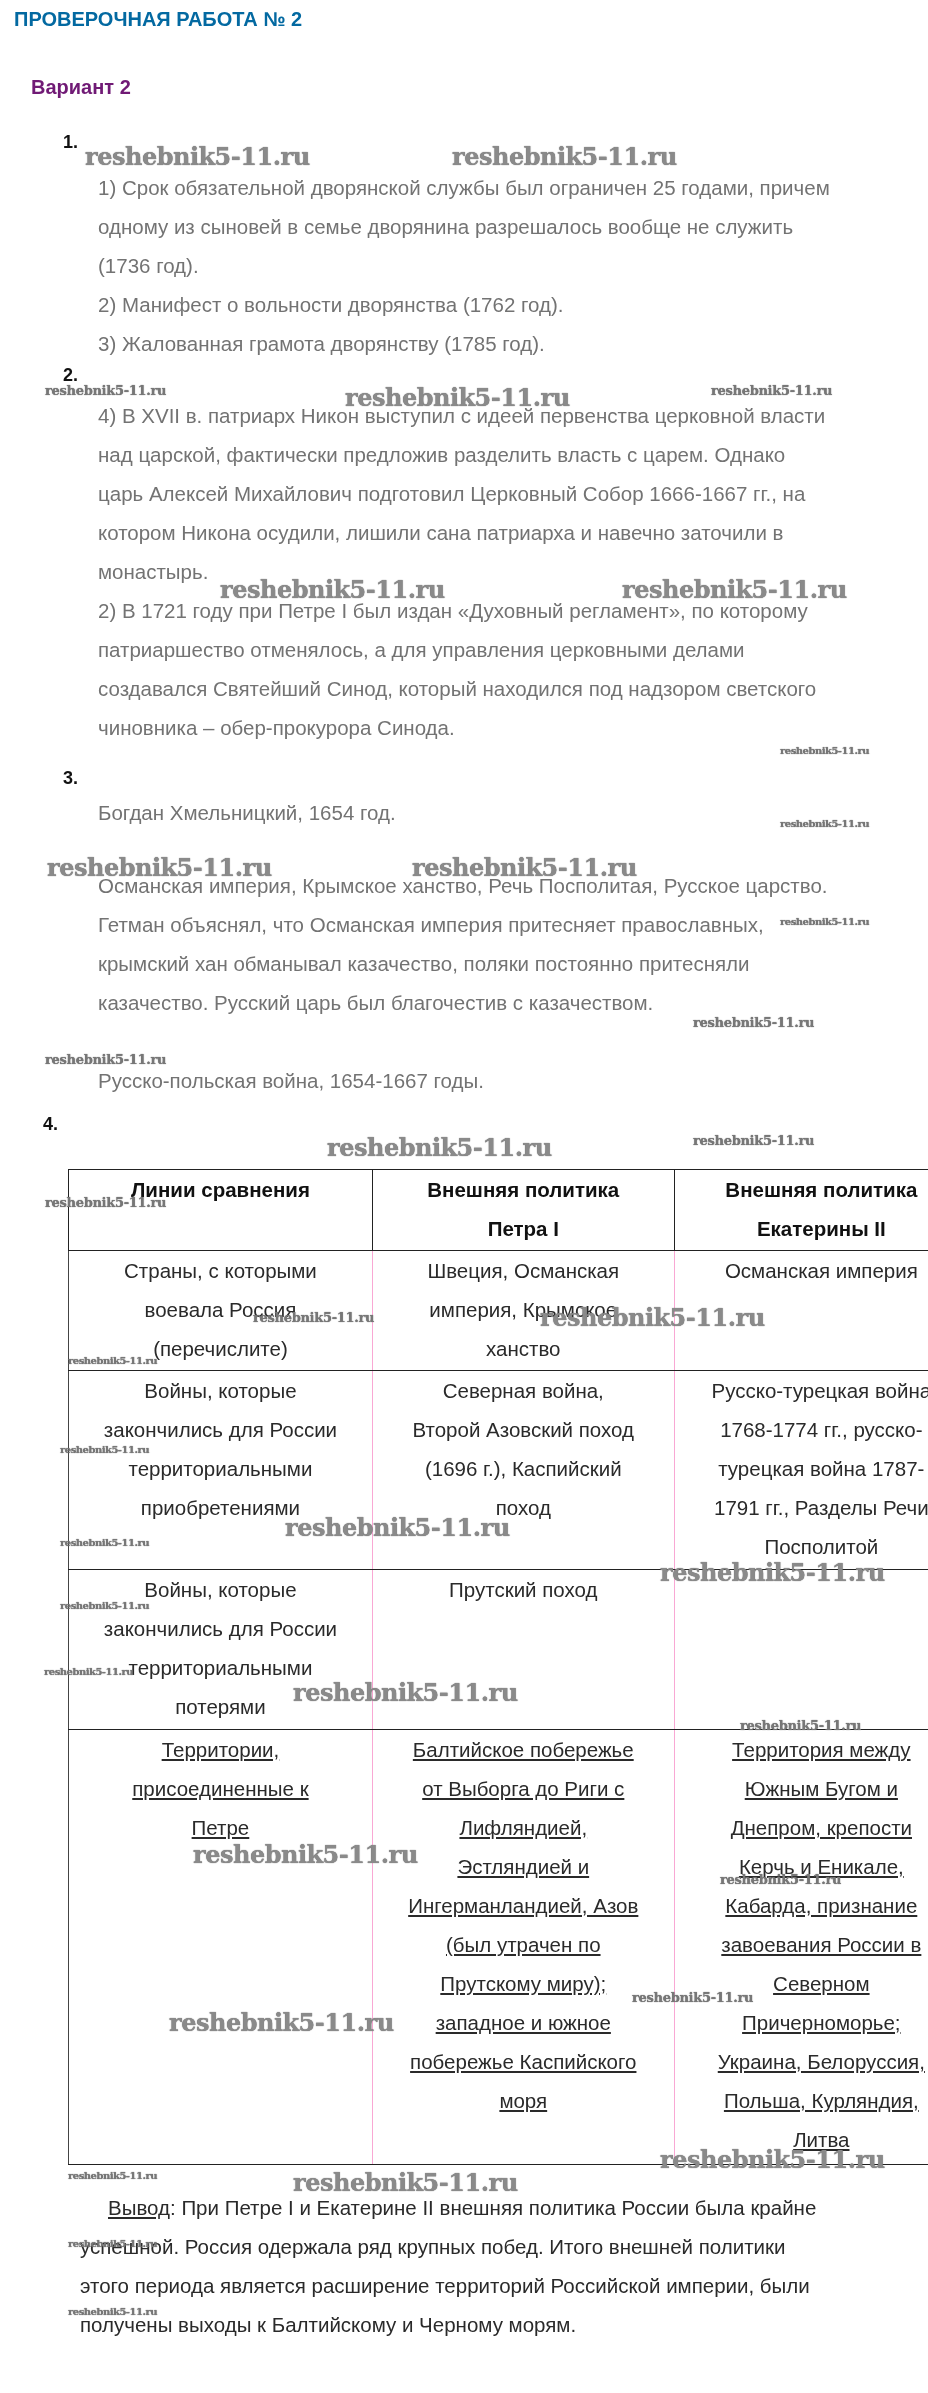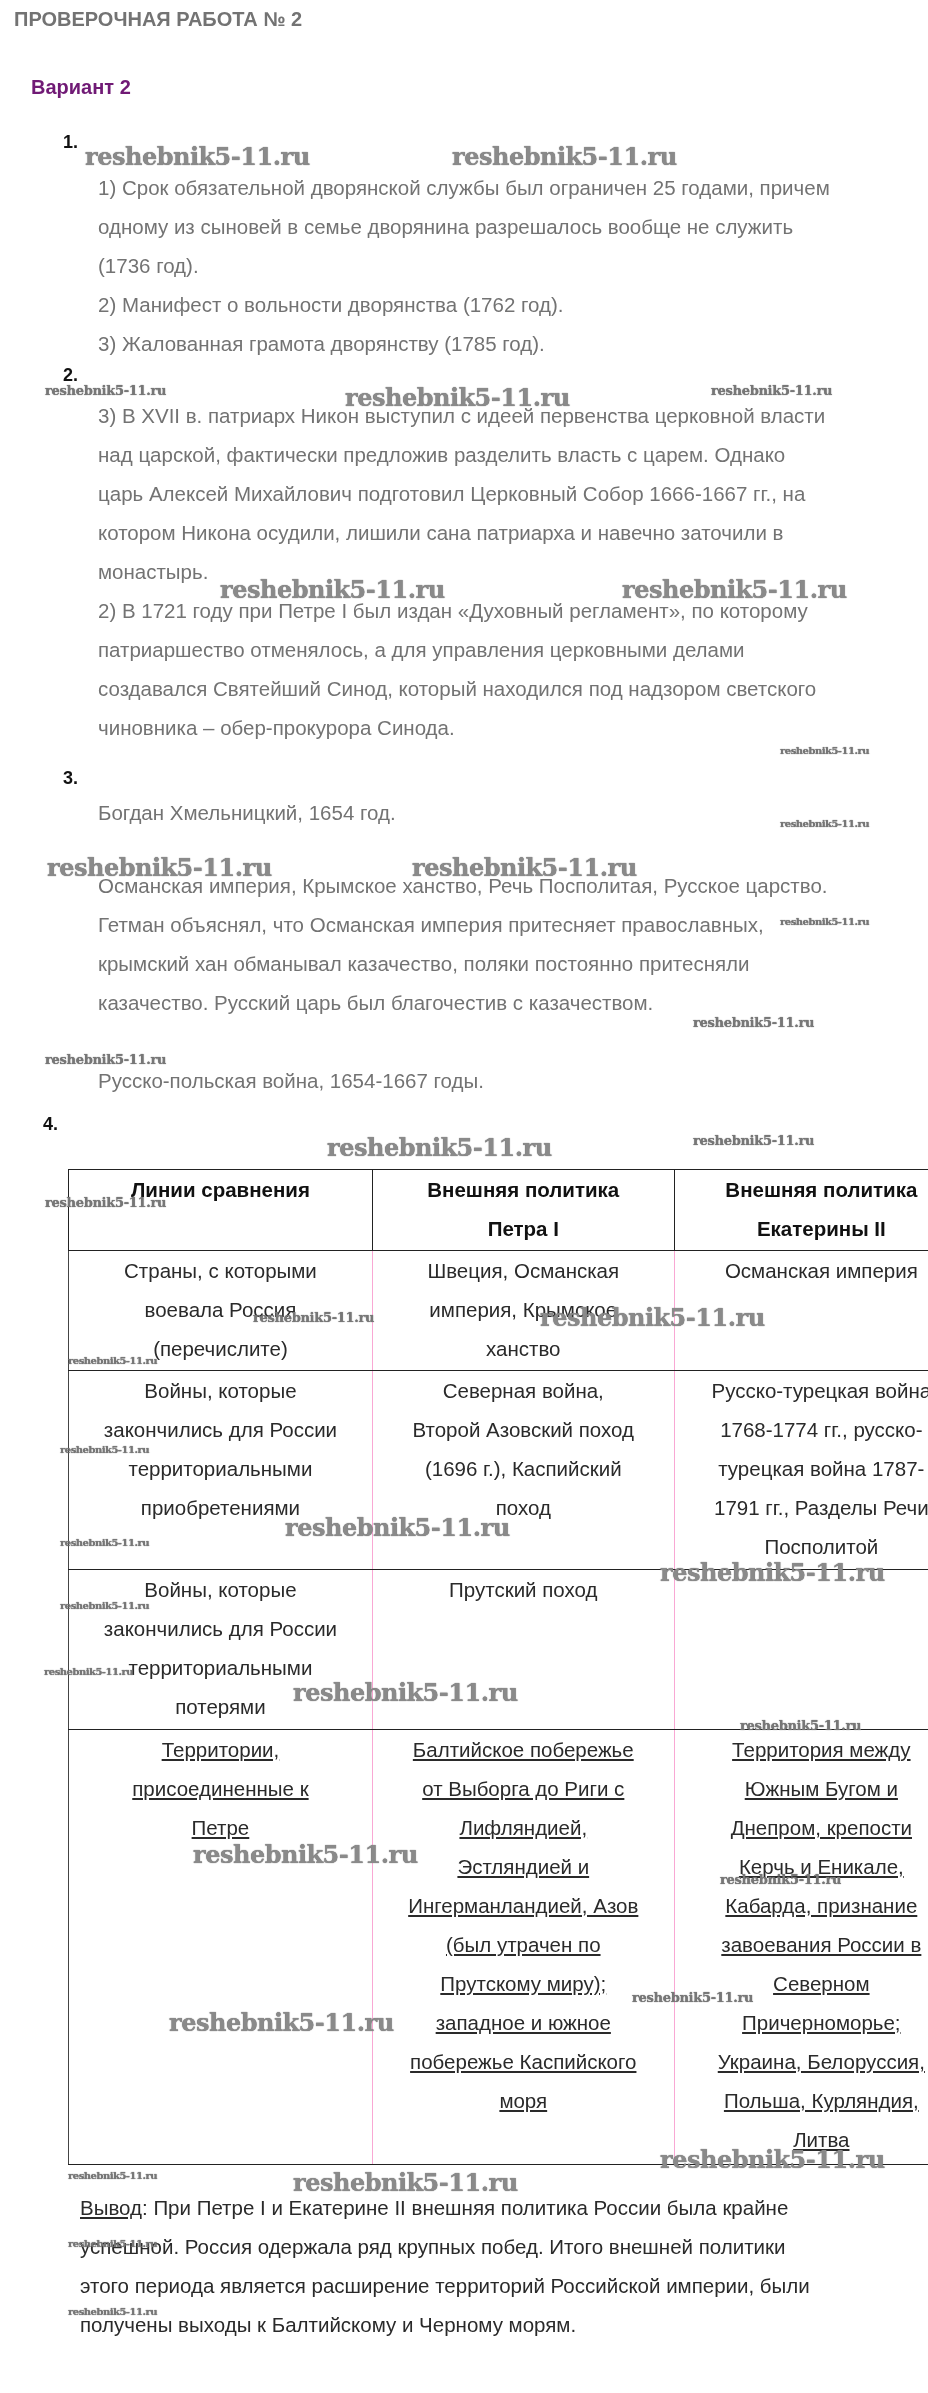--- a/index.html
+++ b/index.html
@@ -1,19 +1,19 @@
 <!DOCTYPE html>
 <html><head>
 <meta charset="utf-8">
 <style>
   html, body { margin: 0; padding: 0; background: #ffffff; }
   body { width: 928px; height: 2393px; position: relative; overflow: hidden;
          font-family: "Liberation Sans", sans-serif; color: #1a1a1a; }
   .abs { position: absolute; white-space: nowrap; }
-  .title { left: 14px; top: 8px; font-size: 20px; font-weight: bold; color: #737373; }
+  .title { left: 14px; top: 8px; font-size: 20px; font-weight: bold; color: #0369a1; }
   .variant { left: 31px; top: 76px; font-size: 20px; font-weight: bold; color: #701a75; }
   .qnum { font-size: 18px; font-weight: bold; color: #111; }
   .para { position: absolute; left: 98px; width: 830px; font-size: 20.5px; color: #737373; white-space: nowrap; }
   .para .ln { display: block; height: 39px; line-height: 39px; }
   .wm { position: absolute; white-space: nowrap; font-family: "DejaVu Serif", "Liberation Serif", serif;
         font-weight: bold; color: #8a8a8a; letter-spacing: -0.5px;
         text-shadow: 0 0 1px #555; pointer-events: none; }
   .wm.big { font-size: 24px; }
   .wm.sm { font-size: 13px; color: #777; letter-spacing: -0.3px; }
   .wm.xs { font-size: 10px; color: #777; }
@@ -21,40 +21,40 @@
               font-size: 20.5px; color: #2a2a2a; }
   table.cmp td, table.cmp th { border: 1.5px solid #222; vertical-align: top; text-align: center; padding: 0 4px;
               line-height: 39px; }
   table.cmp th { font-weight: bold; color: #111; height: 80px; }
   table.cmp td { border-left: 1px solid #444; border-right: 1px solid #f9a8d4; margin-top: 25px; }
   .c1 { width: 277px; } .c2 { width: 275px; } .c3 { width: 268px; }
   .r1 td { height: 119px; } .r2 td { height: 198px; } .r3 td { height: 159px; } .r4 td { height: 434px; text-decoration: underline; }
   .cell-line { display: block; }
   .concl { position: absolute; left: 80px; top: 2188px; font-size: 20.5px; color: #2a2a2a; white-space: nowrap; }
   .concl .ln { display: block; height: 39px; line-height: 39px; }
-  .u { text-decoration: underline; }
+  .u { text-decoration: underline; margin-left: 28px; }
 </style>
 </head>
 <body>
 
 <div class="abs title">ПРОВЕРОЧНАЯ РАБОТА № 2</div>
 <div class="abs variant">Вариант 2</div>
 
 <div class="abs qnum" style="left:63px; top:132px;">1.</div>
 <div class="para" style="top:168px;">
   <span class="ln">1) Срок обязательной дворянской службы был ограничен 25 годами, причем</span>
   <span class="ln">одному из сыновей в семье дворянина разрешалось вообще не служить</span>
   <span class="ln">(1736 год).</span>
   <span class="ln">2) Манифест о вольности дворянства (1762 год).</span>
   <span class="ln">3) Жалованная грамота дворянству (1785 год).</span>
 </div>
 
 <div class="abs qnum" style="left:63px; top:365px;">2.</div>
 <div class="para" style="top:396px;">
-  <span class="ln">3) В XVII в. патриарх Никон выступил с идеей первенства церковной власти</span>
+  <span class="ln">4) В XVII в. патриарх Никон выступил с идеей первенства церковной власти</span>
   <span class="ln">над царской, фактически предложив разделить власть с царем. Однако</span>
   <span class="ln">царь Алексей Михайлович подготовил Церковный Собор 1666-1667 гг., на</span>
   <span class="ln">котором Никона осудили, лишили сана патриарха и навечно заточили в</span>
   <span class="ln">монастырь.</span>
   <span class="ln">2) В 1721 году при Петре I был издан «Духовный регламент», по которому</span>
   <span class="ln">патриаршество отменялось, а для управления церковными делами</span>
   <span class="ln">создавался Святейший Синод, который находился под надзором светского</span>
   <span class="ln">чиновника – обер-прокурора Синода.</span>
 </div>
 

